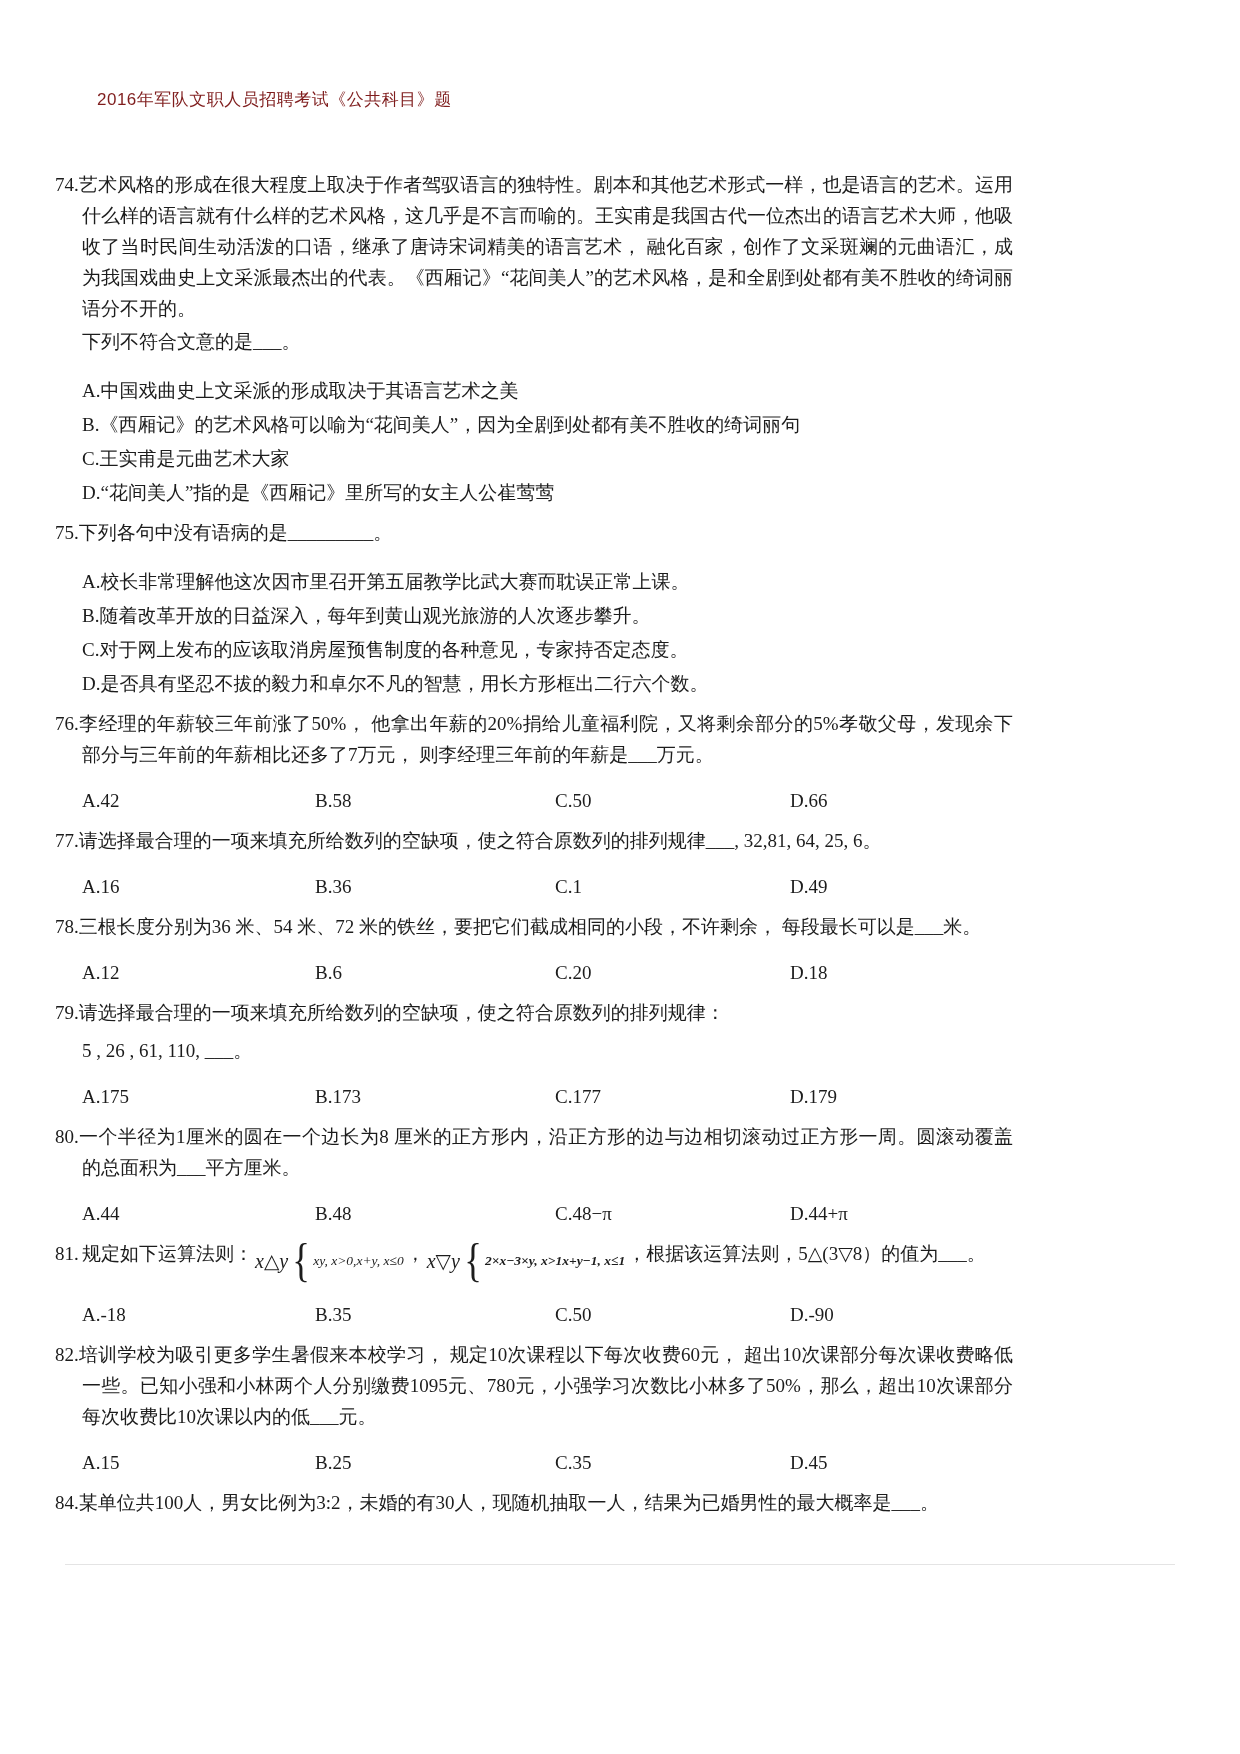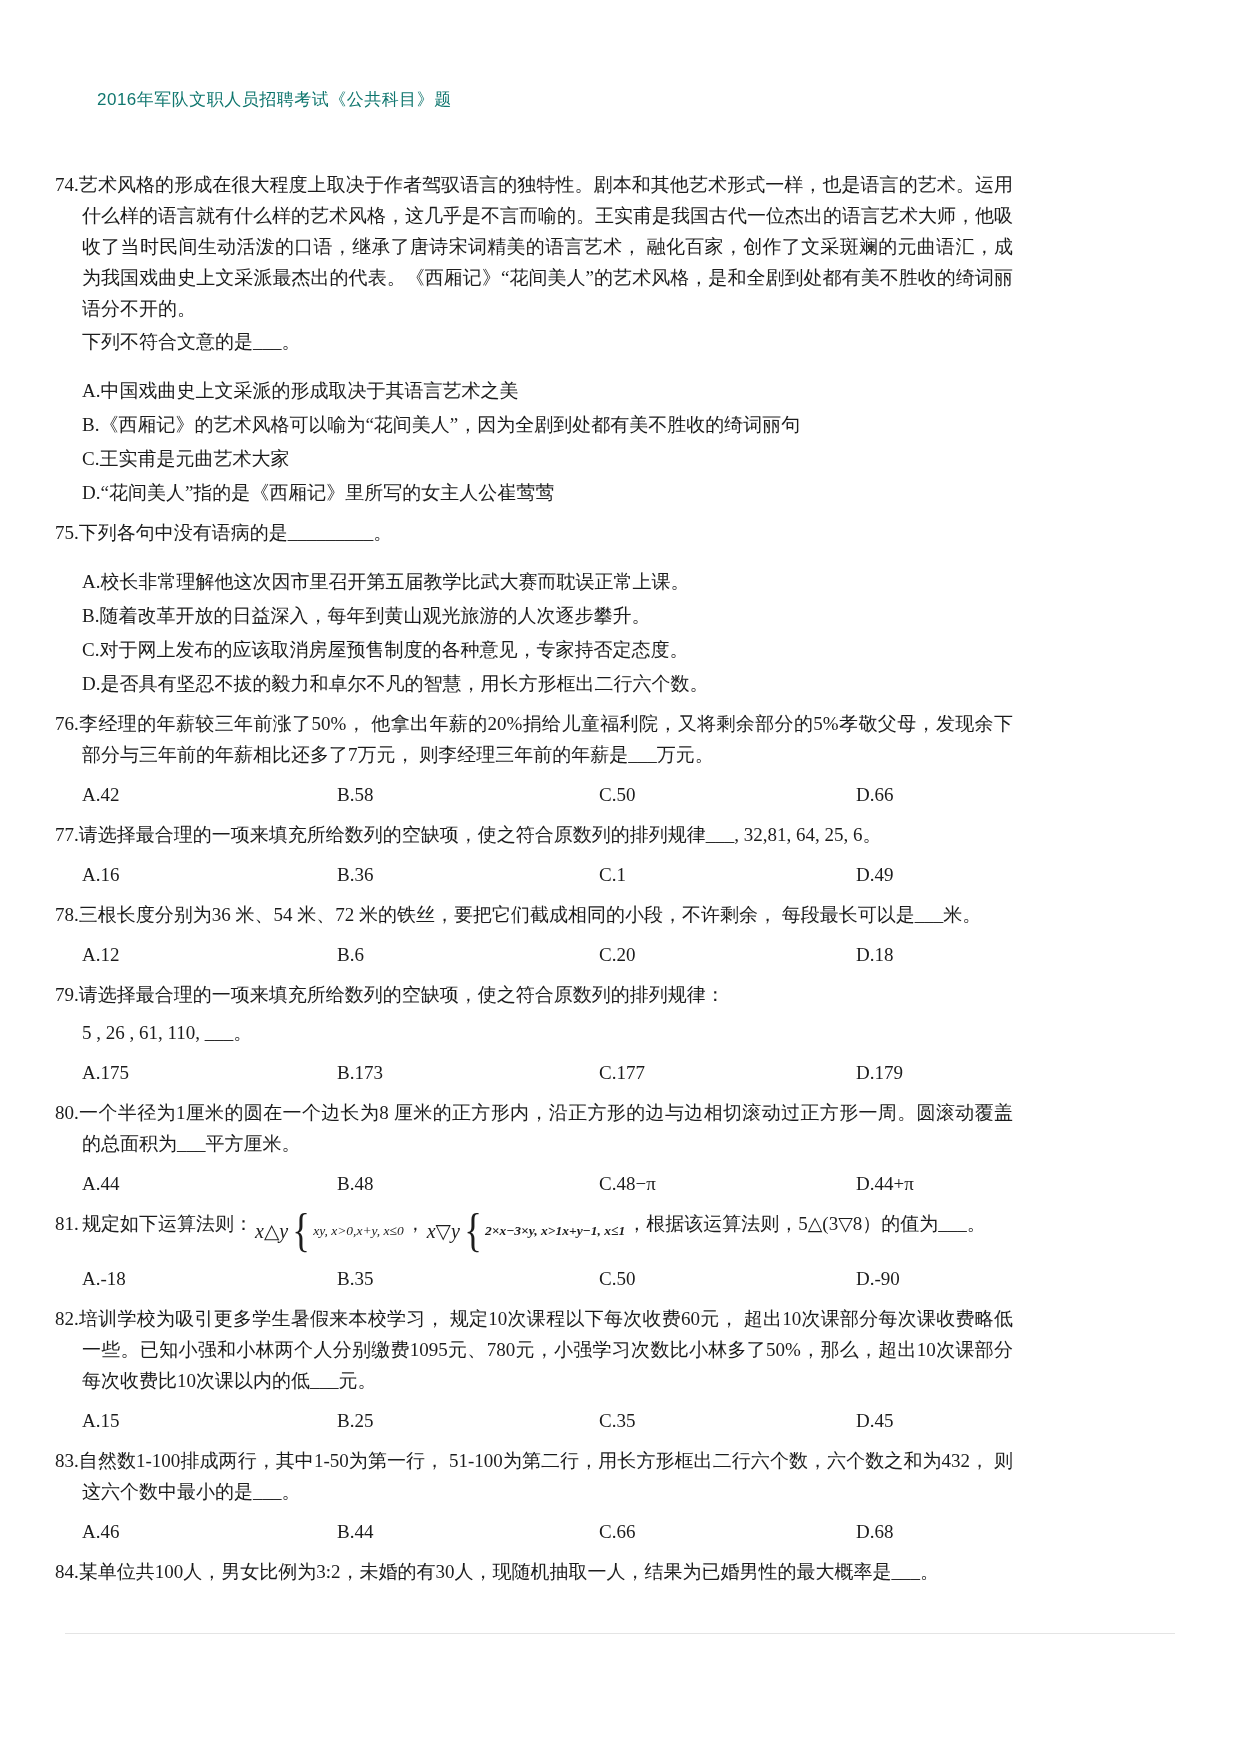--- a/index.html
+++ b/index.html
@@ -8,21 +8,21 @@
     background:#ffffff;
     font-family:"Liberation Serif","DejaVu Serif",serif;
     color:#1c1c1c;
     overflow:hidden;
   }
   .doc-header{
     margin:88px 0 0 97px;
     font-family:"Liberation Sans","DejaVu Sans",sans-serif;
     font-size:17px;
     font-weight:500;
-    color:#0f766e;
+    color:#7f1d1d;
     letter-spacing:0.5px;
   }
   .content{
     width:958px;
     margin:58px 0 0 55px;
     font-size:19px;
     line-height:31px;
   }
   .q{margin-bottom:9px;}
   .stem{
@@ -44,23 +44,22 @@
     padding-left:27px;
     margin-top:18px;
   }
   .opts-stacked .opt{
     margin:3px 0;
   }
   .opts-grid{
     display:grid;
     grid-template-columns:233px 240px 235px 1fr;
     padding-left:27px;
-    margin-top:9px;
+    margin-top:15px;
     margin-bottom:2px;
-    gap:22px;
   }
   
   .q81-row{
     display:flex;
     margin-top:2px;
   }
   .q81-row .qnum81{
     align-self:flex-start;
     width:27px;
     flex:0 0 27px;
@@ -210,29 +209,20 @@
   <div class="q">
     <p class="stem"><span class="qnum">82.</span><span>培训学校为吸引更多学生暑假来本校学习， 规定10次课程以下每次收费60元， 超出10次课部分每次课收费略低一些。已知小强和小林两个人分别缴费1095元、780元，小强学习次数比小林多了50%，那么，超出10次课部分每次收费比10次课以内的低___元。</span></p>
     <div class="opts-grid">
       <span>A.15</span>
       <span>B.25</span>
       <span>C.35</span>
       <span>D.45</span>
     </div>
   </div>
 
-  <div class="q">
-    <p class="stem"><span class="qnum">83.</span><span>自然数1-100排成两行，其中1-50为第一行， 51-100为第二行，用长方形框出二行六个数，六个数之和为432， 则这六个数中最小的是___。</span></p>
-    <div class="opts-grid">
-      <span>A.46</span>
-      <span>B.44</span>
-      <span>C.66</span>
-      <span>D.68</span>
-    </div>
-  </div>
 
   <div class="q">
     <p class="stem"><span class="qnum">84.</span><span>某单位共100人，男女比例为3:2，未婚的有30人，现随机抽取一人，结果为已婚男性的最大概率是___。</span></p>
   </div>
 
 </div>
 
 <div class="divider"></div>
 
 </body></html>

